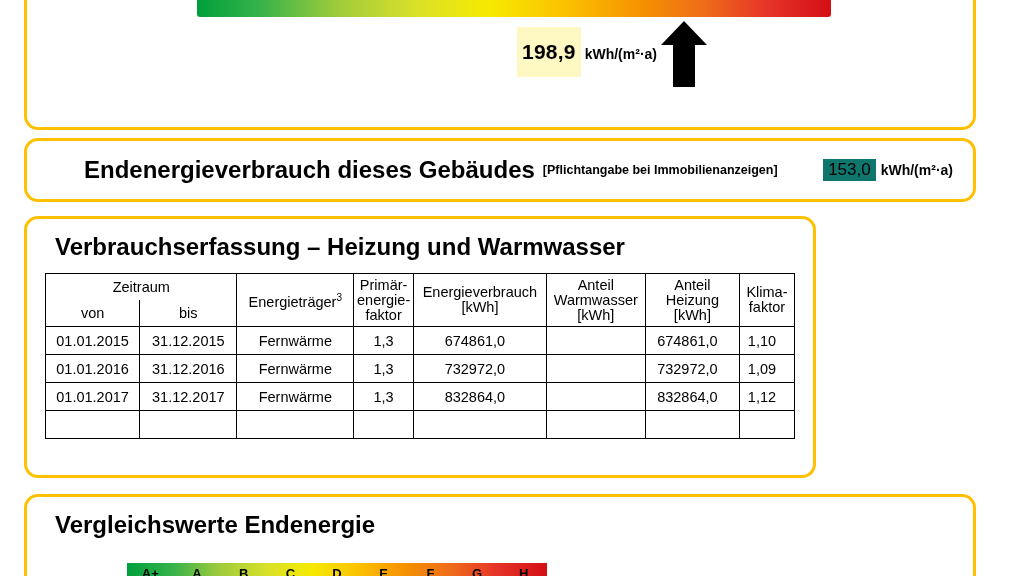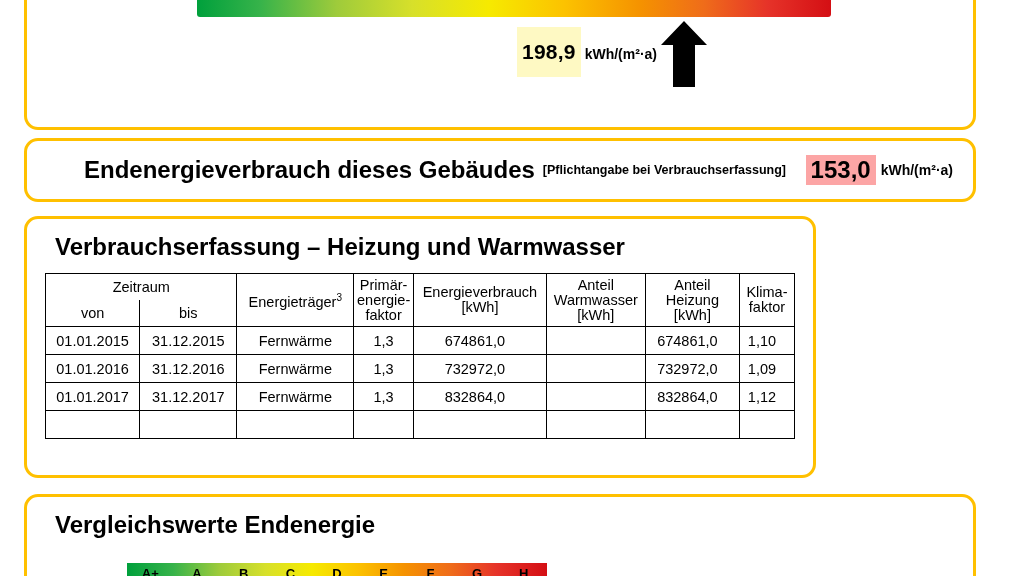--- a/index.html
+++ b/index.html
@@ -118,23 +118,23 @@
     white-space: nowrap;
   }
   .ende-note {
     font-size: 12.5px;
     font-weight: bold;
     margin-left: 8px;
     white-space: nowrap;
   }
   .ende-value {
     margin-left: auto;
-    background: #fca5a5;
-    font-size: 24px;
-    font-weight: bold;
+    background: #0f766e;
+    font-size: 17px;
+    font-weight: normal;
     padding: 1px 5px;
   }
   .ende-unit {
     font-size: 14px;
     font-weight: bold;
     margin-left: 5px;
     margin-right: 4px;
   }
 
   
@@ -238,21 +238,21 @@
 
 
     <svg class="arrow-up" viewBox="0 0 46 66">
       <polygon points="23,0 46,24 34,24 34,66 12,66 12,24 0,24" fill="#000000"></polygon>
     </svg>
   </div>
 
   <div class="panel" id="panel-ende">
     <div class="row">
       <span class="ende-title">Endenergieverbrauch dieses Gebäudes</span>
-      <span class="ende-note">[Pflichtangabe bei Verbrauchserfassung]</span>
+      <span class="ende-note">[Pflichtangabe bei Immobilienanzeigen]</span>
       <span class="ende-value">153,0</span>
       <span class="ende-unit">kWh/(m²·a)</span>
     </div>
   </div>
 
   <div class="panel" id="panel-verbrauch">
     <div class="panel-heading">Verbrauchserfassung – Heizung und Warmwasser</div>
 
     <div class="tbl-wrap">
       <table class="vtab">

